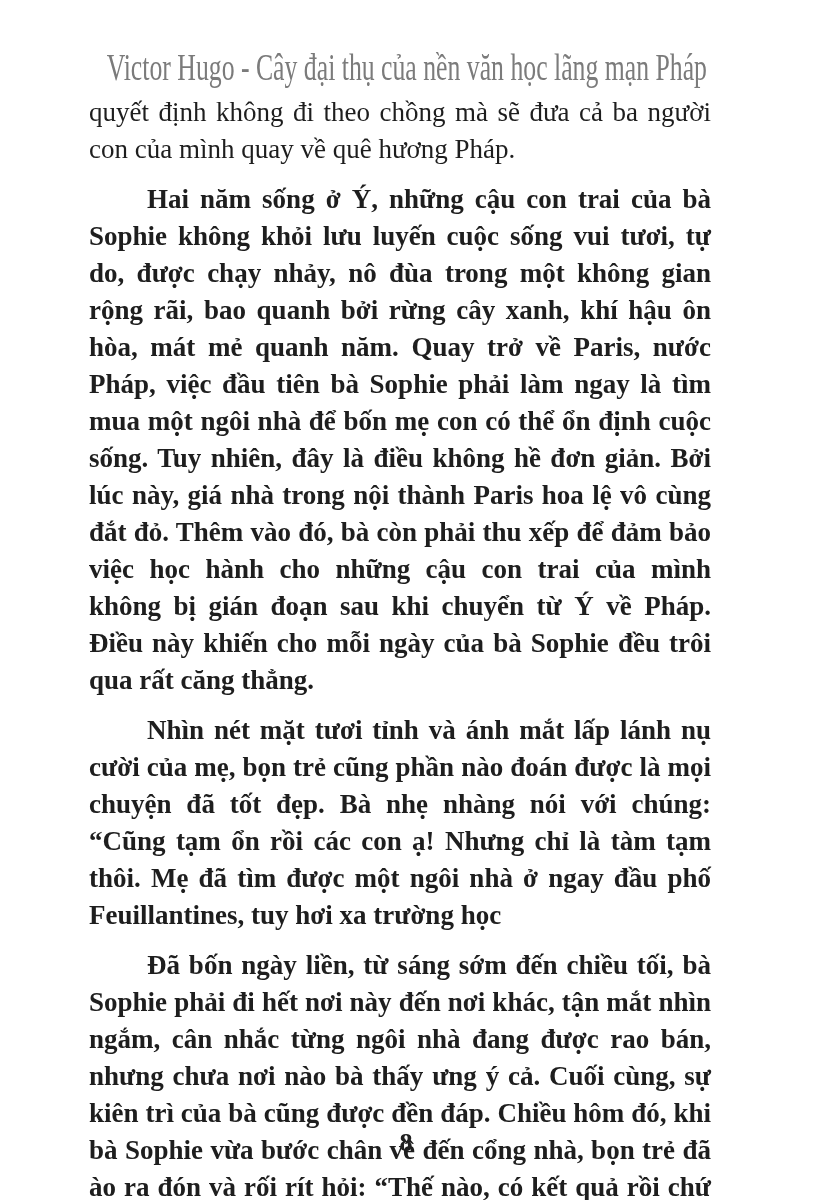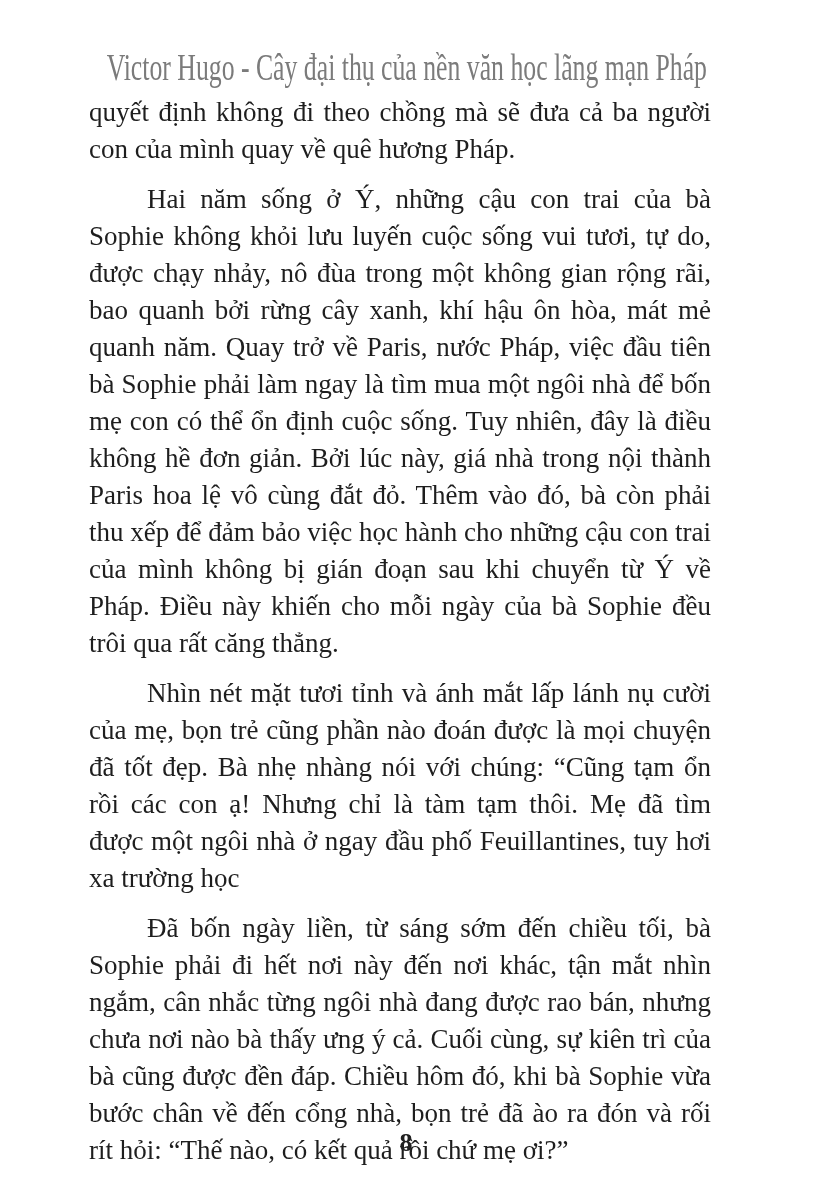--- a/index.html
+++ b/index.html
@@ -42,20 +42,21 @@
     text-align: justify;
     font-size: 27px;
     line-height: 37px;
     color: #1e1e1e;
   }
   .para {
     margin: 0 0 13px 0;
   }
   .para.indent {
     text-indent: 58px;
+    font-weight: bold;
   }
   .page-number {
     position: absolute;
     bottom: 42px;
     left: 95px;
     width: 622px;
     text-align: center;
     font-size: 26px;
     font-weight: bold;
     color: #202020;

